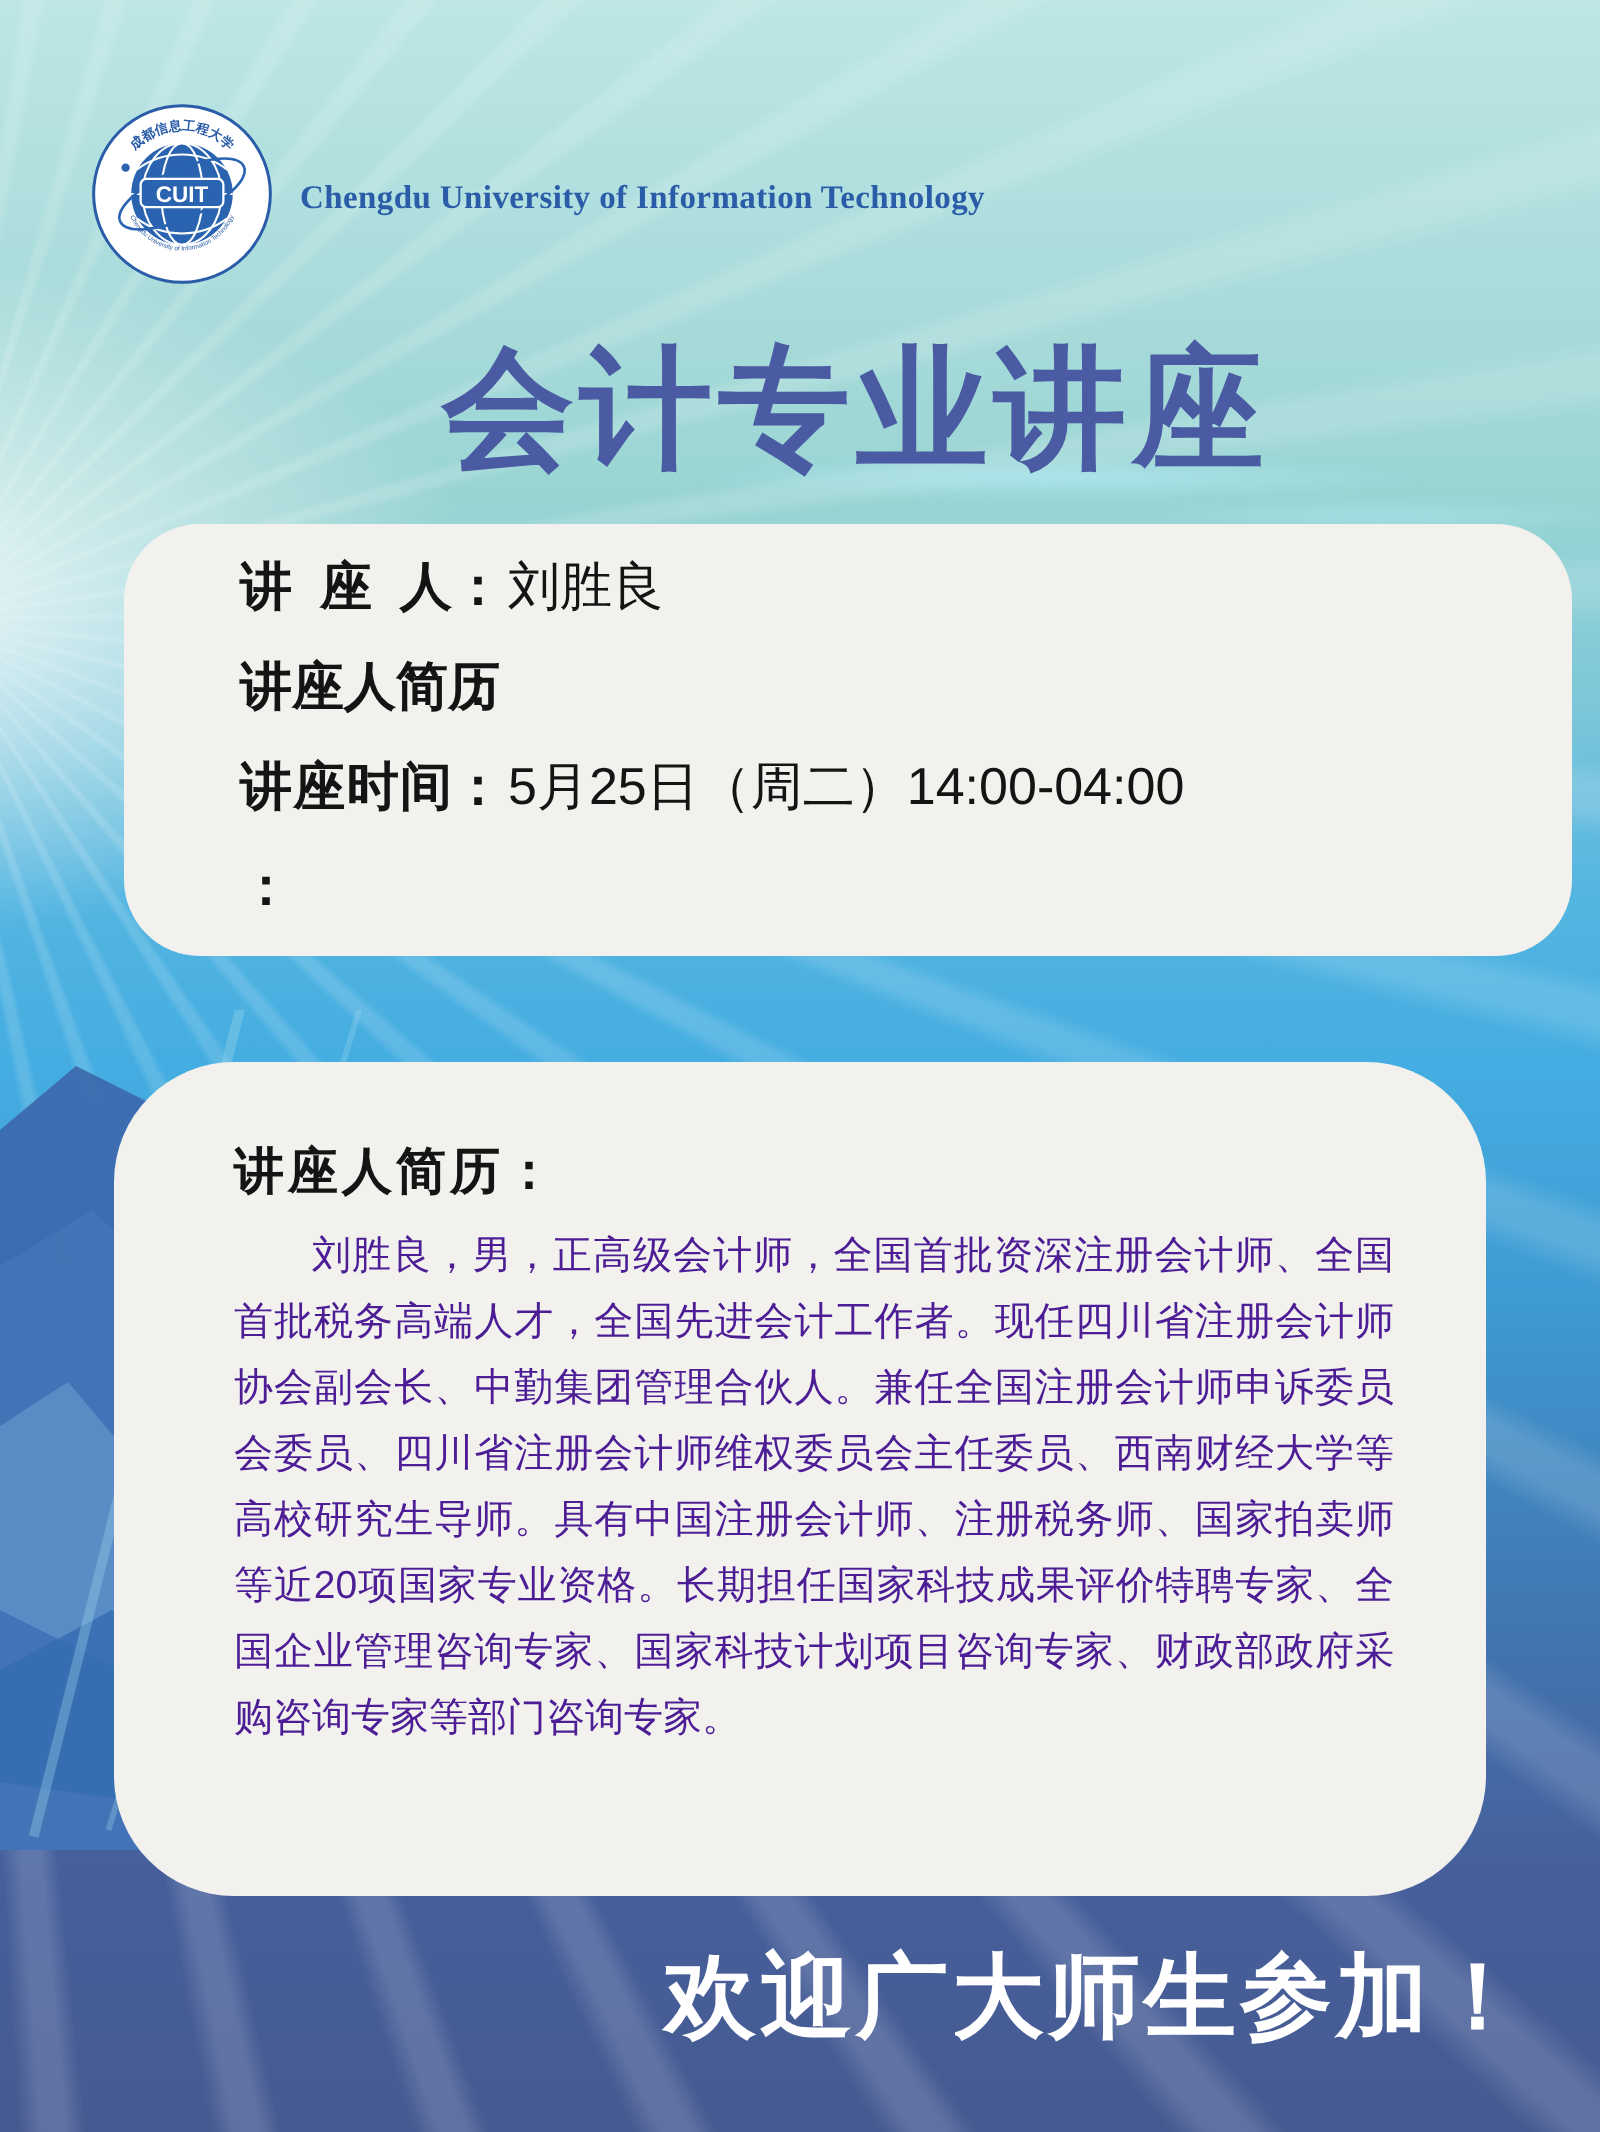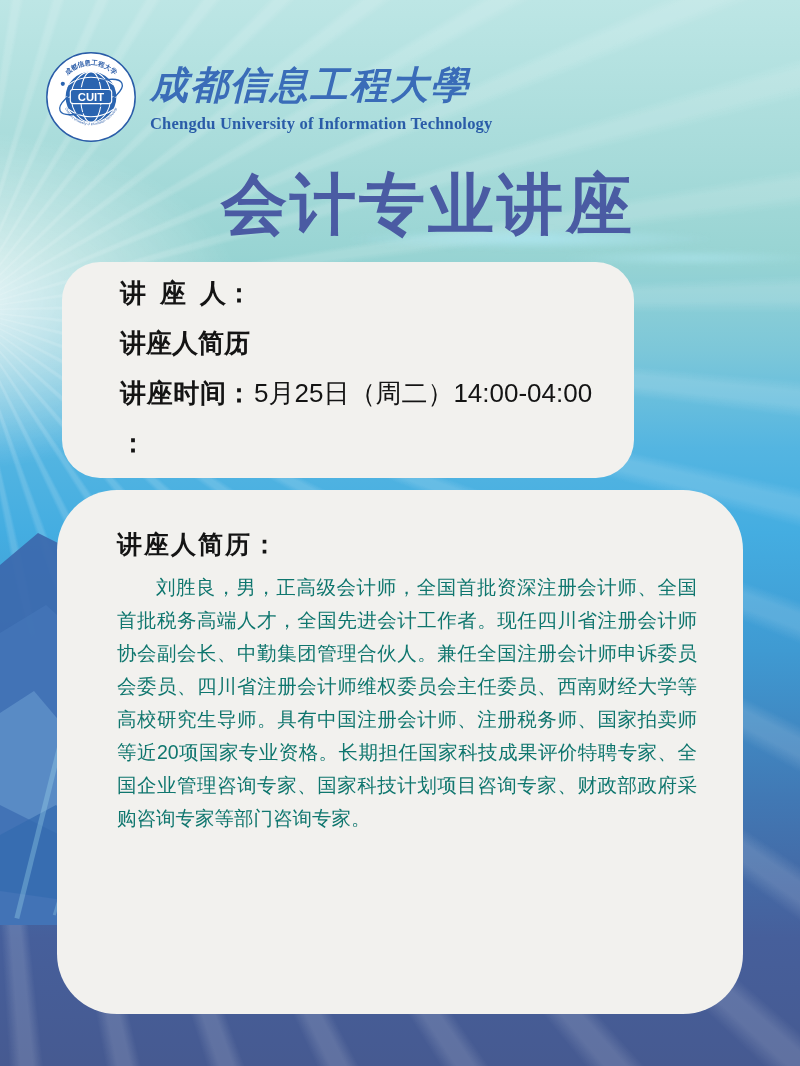--- a/index.html
+++ b/index.html
@@ -46,33 +46,33 @@
     font-family:"Liberation Serif","DejaVu Serif",serif;font-style:italic;}
   .name-en{margin-top:3px;font-size:16.5px;font-weight:bold;color:#2a5ca8;
     font-family:"Liberation Serif","DejaVu Serif",serif;letter-spacing:.2px;}
 
   
   .title{position:absolute;left:0;top:148px;width:100%;text-align:center;
     font-size:66px;font-weight:900;color:#4a5ba3;letter-spacing:3px;margin:12px;padding-left:16px;}
 
   
   .card{position:absolute;background:#f2f1ee;}
-  .info-card{left:62px;top:262px;width:572px;height:216px;border-radius:38px;
+  .info-card{left:62px;top:262px;width:724px;height:216px;border-radius:38px;
     padding:6px 36px 0 58px;box-sizing:border-box;}
   .info-row{display:flex;align-items:baseline;height:50px;line-height:50px;
     font-size:26px;color:#141414;white-space:nowrap;}
   .info-label{display:inline-block;width:106px;font-weight:bold;
     text-align:justify;text-align-last:justify;}
   .info-colon{font-weight:bold;margin:0 2px 0 0;}
   .info-value{font-weight:normal;}
 
-  .bio-card{left:57px;top:490px;width:686px;height:524px;border-radius:60px;
+  .bio-card{left:57px;top:531px;width:686px;height:417px;border-radius:60px;
     padding:26px 46px 0 60px;box-sizing:border-box;}
   .bio-heading{margin:12px 0 0 0;font-size:25px;font-weight:bold;color:#141414;letter-spacing:2px;}
-  .bio-card p{margin:10px 0 0 0;font-size:19.5px;line-height:33px;color:#0f766e;
+  .bio-card p{margin:10px 0 0 0;font-size:19.5px;line-height:33px;color:#4c1d95;
     text-align:justify;text-indent:2em;}
   .bio-card p + p{margin-top:4px;}
 
   
   .welcome{position:absolute;right:36px;top:968px;font-size:46px;font-weight:900;
     color:#ffffff;letter-spacing:2px;}
 </style>
 </head>
 <body>
 
@@ -112,45 +112,46 @@
       <rect x="28" y="42" width="44" height="15" rx="3" fill="#2a64b0" stroke="#ffffff" stroke-width="1.2"></rect>
       <text x="50" y="54" text-anchor="middle" font-size="12" font-weight="bold" fill="#ffffff" font-family="Liberation Sans, sans-serif">CUIT</text>
       <text font-size="7" fill="#2a5ca8" font-weight="bold">
         <textPath href="#arcTop" startOffset="50%" text-anchor="middle">成都信息工程大学</textPath>
       </text>
       <text font-size="3.4" fill="#2a5ca8">
         <textPath href="#arcBottom" startOffset="50%" text-anchor="middle">Chengdu University of Information Technology</textPath>
       </text>
     </svg>
     <div class="names">
-      <div class="name-cn">成都信息工程大學</div>
       <div class="name-en">Chengdu University of Information Technology</div>
     </div>
   </header>
 
   <h1 class="title">会计专业讲座</h1>
 
   <section class="card info-card">
     <div class="info-row">
       <span class="info-label">讲座人</span>
         <span class="info-colon">：</span>
+        <span class="info-value">刘胜良</span>
     </div>
     <div class="info-row">
       <span class="info-label">讲座人简历</span>
         <span class="info-colon">：</span>
     </div>
     <div class="info-row">
       <span class="info-label">讲座时间</span>
         <span class="info-colon">：</span>
         <span class="info-value">5月25日（周二）14:00-04:00</span>
     </div>
     <div class="info-row">
         <span class="info-colon">：</span>
     </div>
   </section>
 
   <section class="card bio-card">
     <h2 class="bio-heading">讲座人简历：</h2>
     <p>刘胜良，男，正高级会计师，全国首批资深注册会计师、全国首批税务高端人才，全国先进会计工作者。现任四川省注册会计师协会副会长、中勤集团管理合伙人。兼任全国注册会计师申诉委员会委员、四川省注册会计师维权委员会主任委员、西南财经大学等高校研究生导师。具有中国注册会计师、注册税务师、国家拍卖师等近20项国家专业资格。长期担任国家科技成果评价特聘专家、全国企业管理咨询专家、国家科技计划项目咨询专家、财政部政府采购咨询专家等部门咨询专家。</p>
   </section>
 
+  <div class="welcome">欢迎广大师生参加！</div>
 
 </div>
 
 </body></html>

